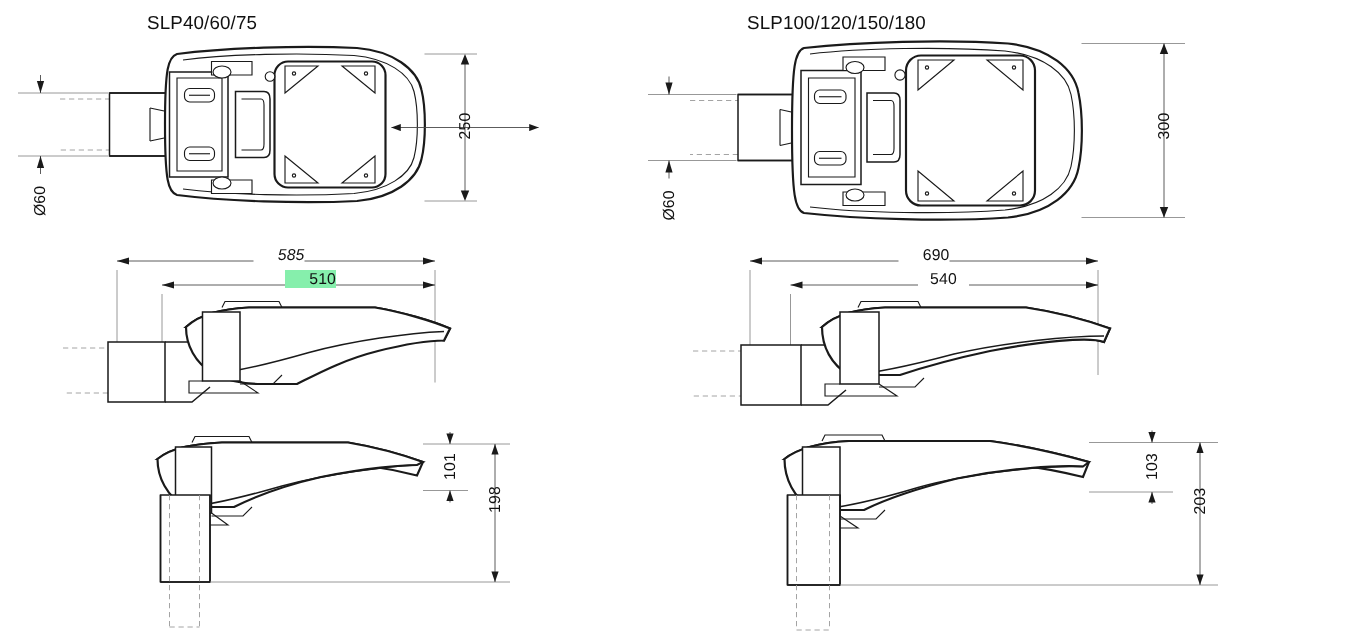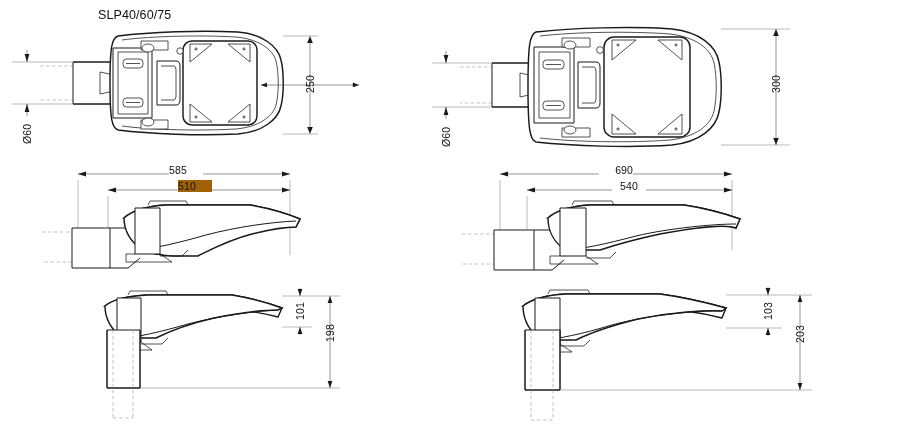--- a/index.html
+++ b/index.html
@@ -31,20 +31,21 @@
   .hid{fill:none;stroke:#9a9a9a;stroke-width:0.6;stroke-dasharray:3.5 2.5;}
   .wht{fill:#ffffff;}
   .arrowhd{fill:#1a1a1a;}
 </style>
 </head>
 <body>
 
 <div class="sheet">
 
   <div class="title" style="left:70px;top:8px;margin-left:28px;">SLP40/60/75</div>
+  <div class="title" style="left:498px;top:8px;">SLP100/120/150/180</div>
 
   <svg width="900" height="425">
     <defs>
       <marker id="ah" markerWidth="7" markerHeight="7" refX="6.2" refY="2.4" orient="auto" markerUnits="userSpaceOnUse">
         <path d="M0,0 L6.4,2.4 L0,4.8 z" class="arrowhd"></path>
       </marker>
       <marker id="ahr" markerWidth="7" markerHeight="7" refX="0.2" refY="2.4" orient="auto" markerUnits="userSpaceOnUse">
         <path d="M6.4,0 L0,2.4 L6.4,4.8 z" class="arrowhd"></path>
       </marker>
     </defs>
@@ -165,22 +166,22 @@
              C148,206 134,209 124,218 Z"></path>
 
     <path class="ln med" d="M142,249 C156,248 178,243 206,235 C236,227 272,222 296,221"></path>
 
     <path class="ln med wht" d="M135,208 L160,208 L160,254 L135,254 Z"></path>
     <path class="ln thin" d="M135,254 L126,254 L126,262 L172,262 L160,254"></path>
 
     <path class="ln thin" d="M160,256 L182,256 L188,250"></path>
   </svg>
 
-  <div class="dimlabel" style="left:169px;top:164px;width:34px;text-align:left;background:#fff;">585</div>
-  <div class="dimlabel" style="left:178px;top:180px;width:34px;text-align:left;background:#a16207;">510</div>
+  <div class="dimlabel" style="left:169px;top:164px;width:34px;text-align:right;background:#fff;font-style:italic;">585</div>
+  <div class="dimlabel" style="left:190px;top:180px;width:34px;text-align:right;background:#86efac;">510</div>
 
   <svg width="900" height="425">
 
     <path class="ln thick wht" d="M105,306
              C115,298 130,296 148,295
              L232,295
              C250,298 268,303 282,308
              L278,317
              C258,312 232,308 210,307
              L132,307

